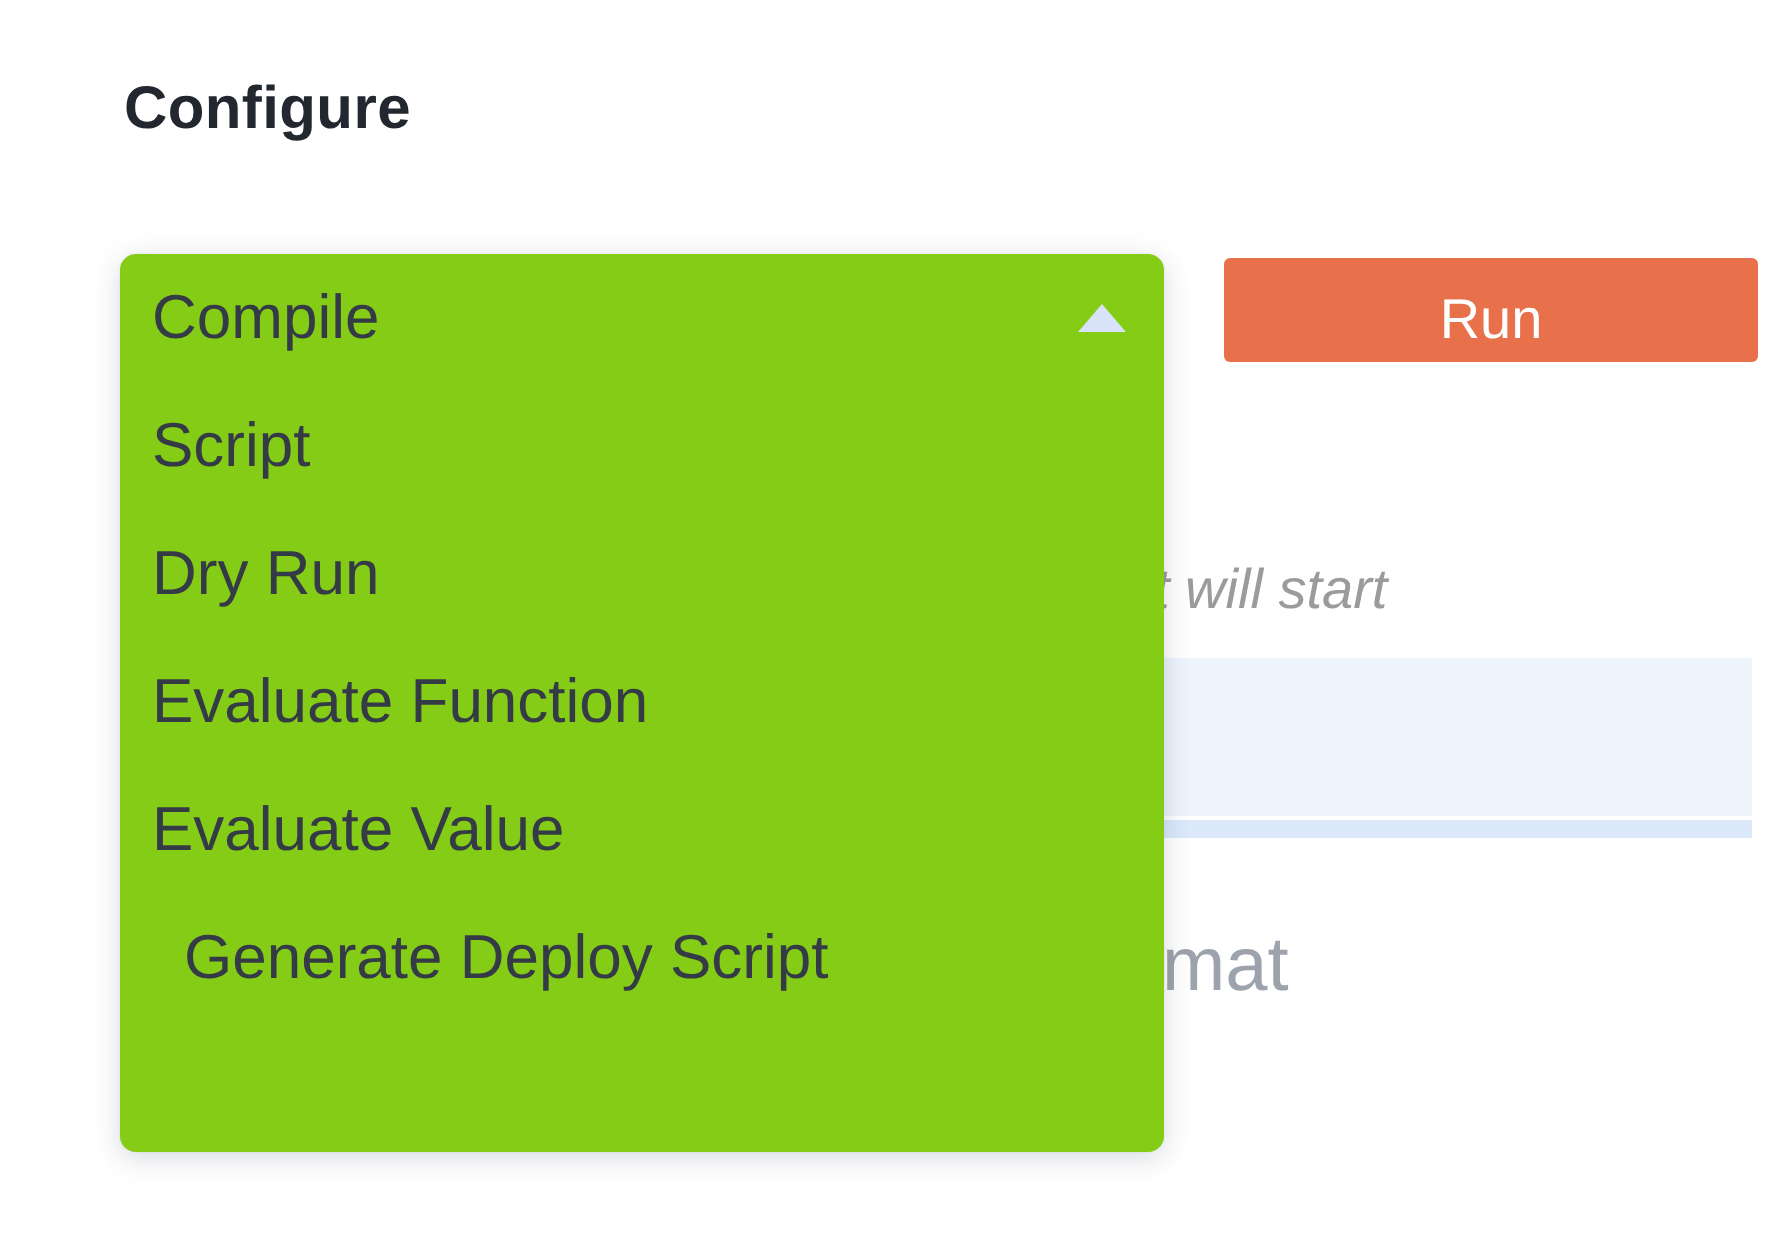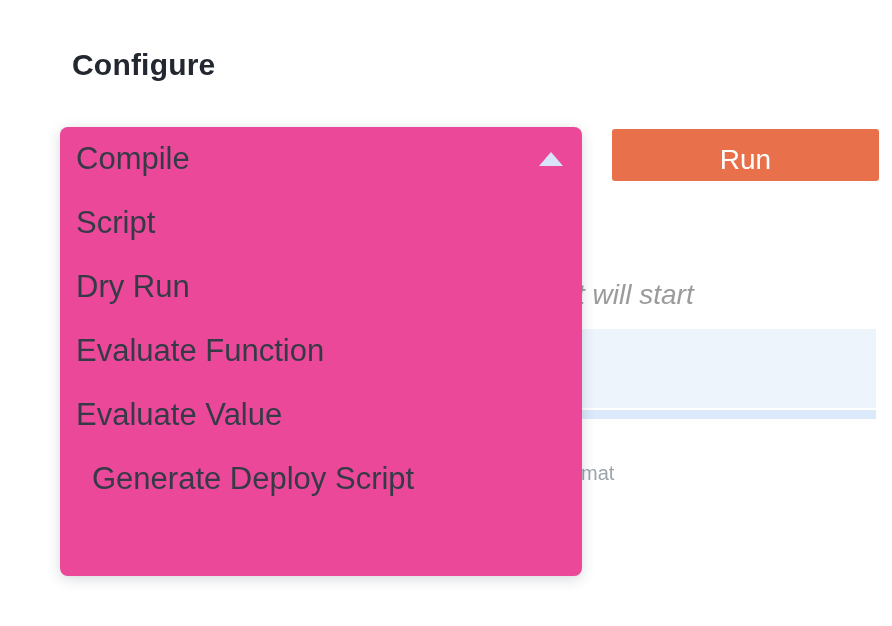--- a/index.html
+++ b/index.html
@@ -14,21 +14,21 @@
     height: 626px;
     background: #ffffff;
     overflow: hidden;
   }
 
   
   .page-title {
     position: absolute;
     left: 62px;
     top: 38px;
-    margin: 10px;
+    margin: 0;
     font-size: 30px;
     font-weight: 700;
     color: #23272f;
     letter-spacing: 0.2px;
   }
 
   
   .bg-hint {
     position: absolute;
     left: 577px;
@@ -54,21 +54,21 @@
     top: 410px;
     width: 626px;
     height: 9px;
     background: #dbe9fb;
     z-index: 1;
   }
   .bg-fragment {
     position: absolute;
     left: 581px;
     top: 462px;
-    font-size: 20px;
+    font-size: 38px;
     color: #9da3ac;
     white-space: nowrap;
     z-index: 1;
   }
 
   
   .run-btn {
     position: absolute;
     left: 612px;
     top: 129px;
@@ -87,21 +87,21 @@
     text-align: center;
   }
 
   
   .dropdown {
     position: absolute;
     left: 60px;
     top: 127px;
     width: 522px;
     height: 449px;
-    background: #ec4899;
+    background: #84cc16;
     border-radius: 8px;
     box-shadow: 0 3px 14px rgba(40, 50, 70, 0.18), 0 0 1px rgba(40, 50, 70, 0.10);
     z-index: 10;
     box-sizing: border-box;
   }
   .dd-row {
     position: relative;
     height: 64px;
     line-height: 64px;
     padding-left: 16px;

